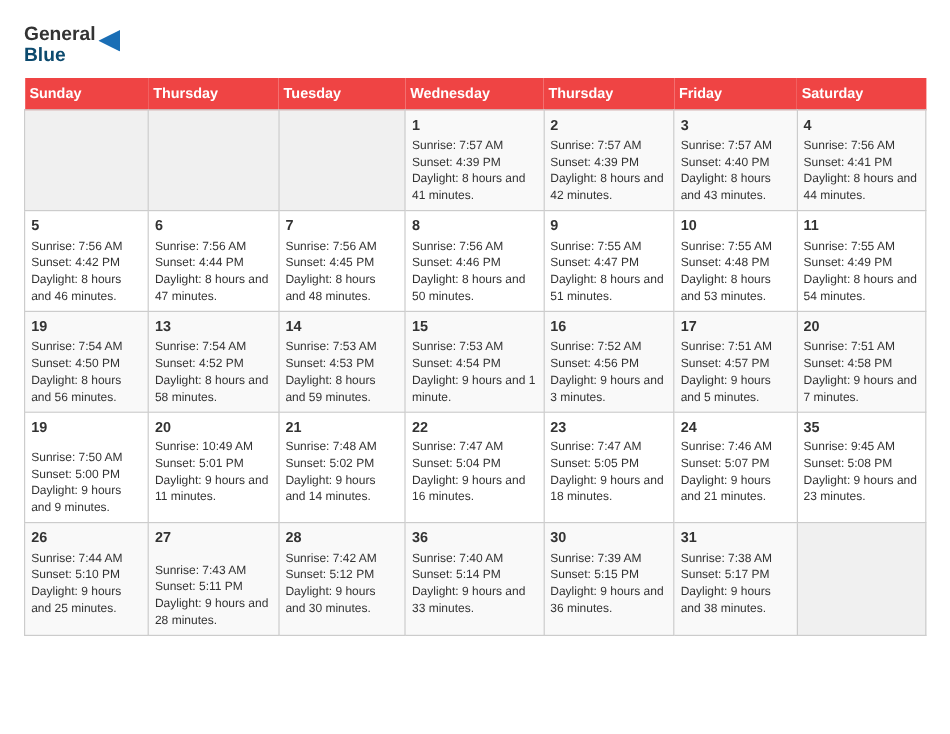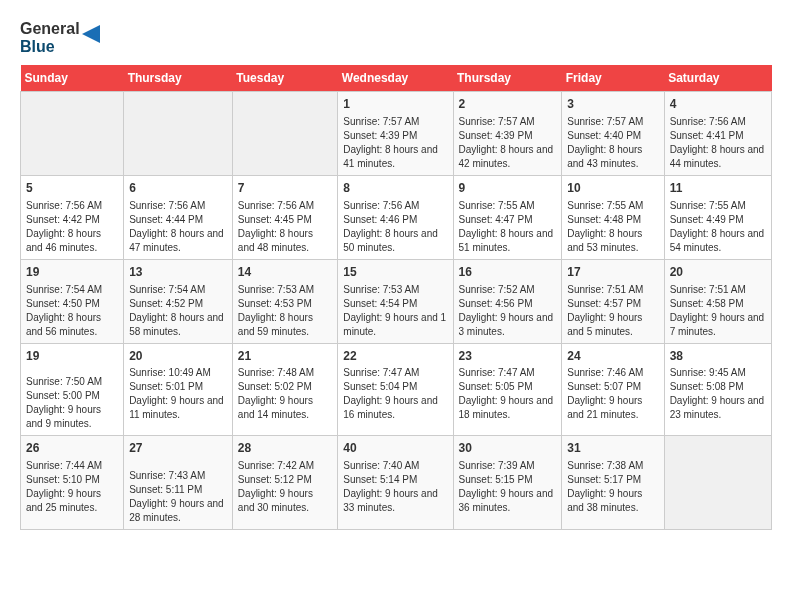--- a/index.html
+++ b/index.html
@@ -257,21 +257,21 @@
 Sunset: 5:05 PM
 Daylight: 9 hours and 18 minutes.</div>
         </td>
         <td>
           <span class="day-num">24</span>
           <div class="day-info" style="white-space: pre-line;">Sunrise: 7:46 AM
 Sunset: 5:07 PM
 Daylight: 9 hours and 21 minutes.</div>
         </td>
         <td>
-          <span class="day-num">38</span>
+          <span class="day-num">35</span>
           <div class="day-info" style="white-space: pre-line;">Sunrise: 9:45 AM
 Sunset: 5:08 PM
 Daylight: 9 hours and 23 minutes.</div>
         </td>
       </tr>
       <tr>
         <td>
           <span class="day-num">26</span>
           <div class="day-info" style="white-space: pre-line;">Sunrise: 7:44 AM
 Sunset: 5:10 PM
@@ -283,21 +283,21 @@
 Sunset: 5:11 PM
 Daylight: 9 hours and 28 minutes.</div>
         </td>
         <td>
           <span class="day-num">28</span>
           <div class="day-info" style="white-space: pre-line;">Sunrise: 7:42 AM
 Sunset: 5:12 PM
 Daylight: 9 hours and 30 minutes.</div>
         </td>
         <td>
-          <span class="day-num">40</span>
+          <span class="day-num">36</span>
           <div class="day-info" style="white-space: pre-line;">Sunrise: 7:40 AM
 Sunset: 5:14 PM
 Daylight: 9 hours and 33 minutes.</div>
         </td>
         <td>
           <span class="day-num">30</span>
           <div class="day-info" style="white-space: pre-line;">Sunrise: 7:39 AM
 Sunset: 5:15 PM
 Daylight: 9 hours and 36 minutes.</div>
         </td>

